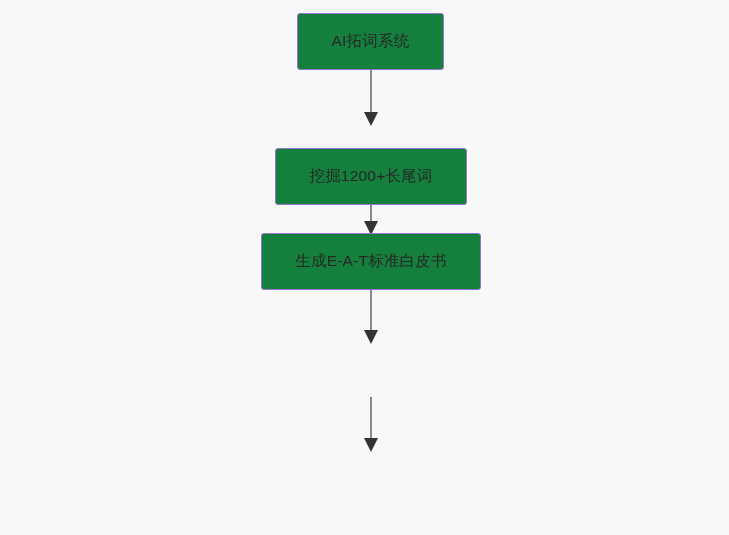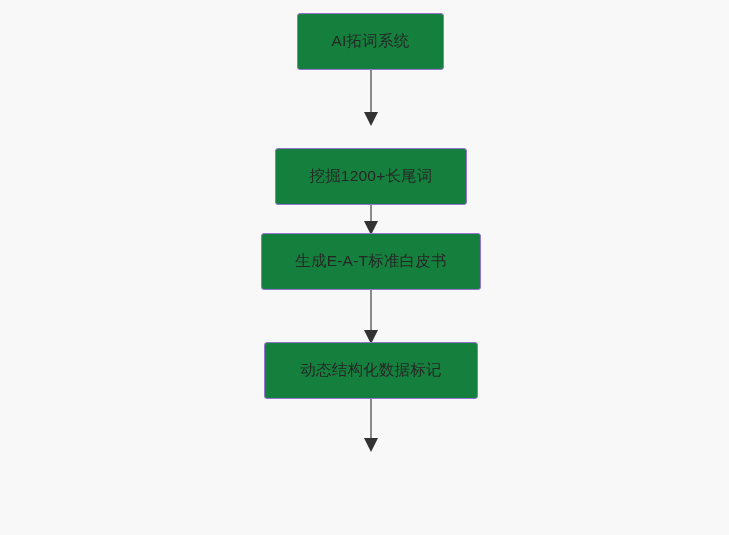--- a/index.html
+++ b/index.html
@@ -92,18 +92,15 @@
   </div>
 
   <div class="flow-node" style="left:275px; top:124px; width:192px; height:57px;margin-top:24px;">
     <span class="flow-node-label">挖掘1200+长尾词</span>
   </div>
 
   <div class="flow-node" style="left:261px; top:233px; width:220px; height:57px;">
     <span class="flow-node-label">生成E-A-T标准白皮书</span>
   </div>
 
-  <div class="flow-node" style="left:264px; top:342px; width:214px; height:57px;">
-    <span class="flow-node-label">动态结构化数据标记</span>
-  </div>
 
 
 </div>
 
 </body></html>

